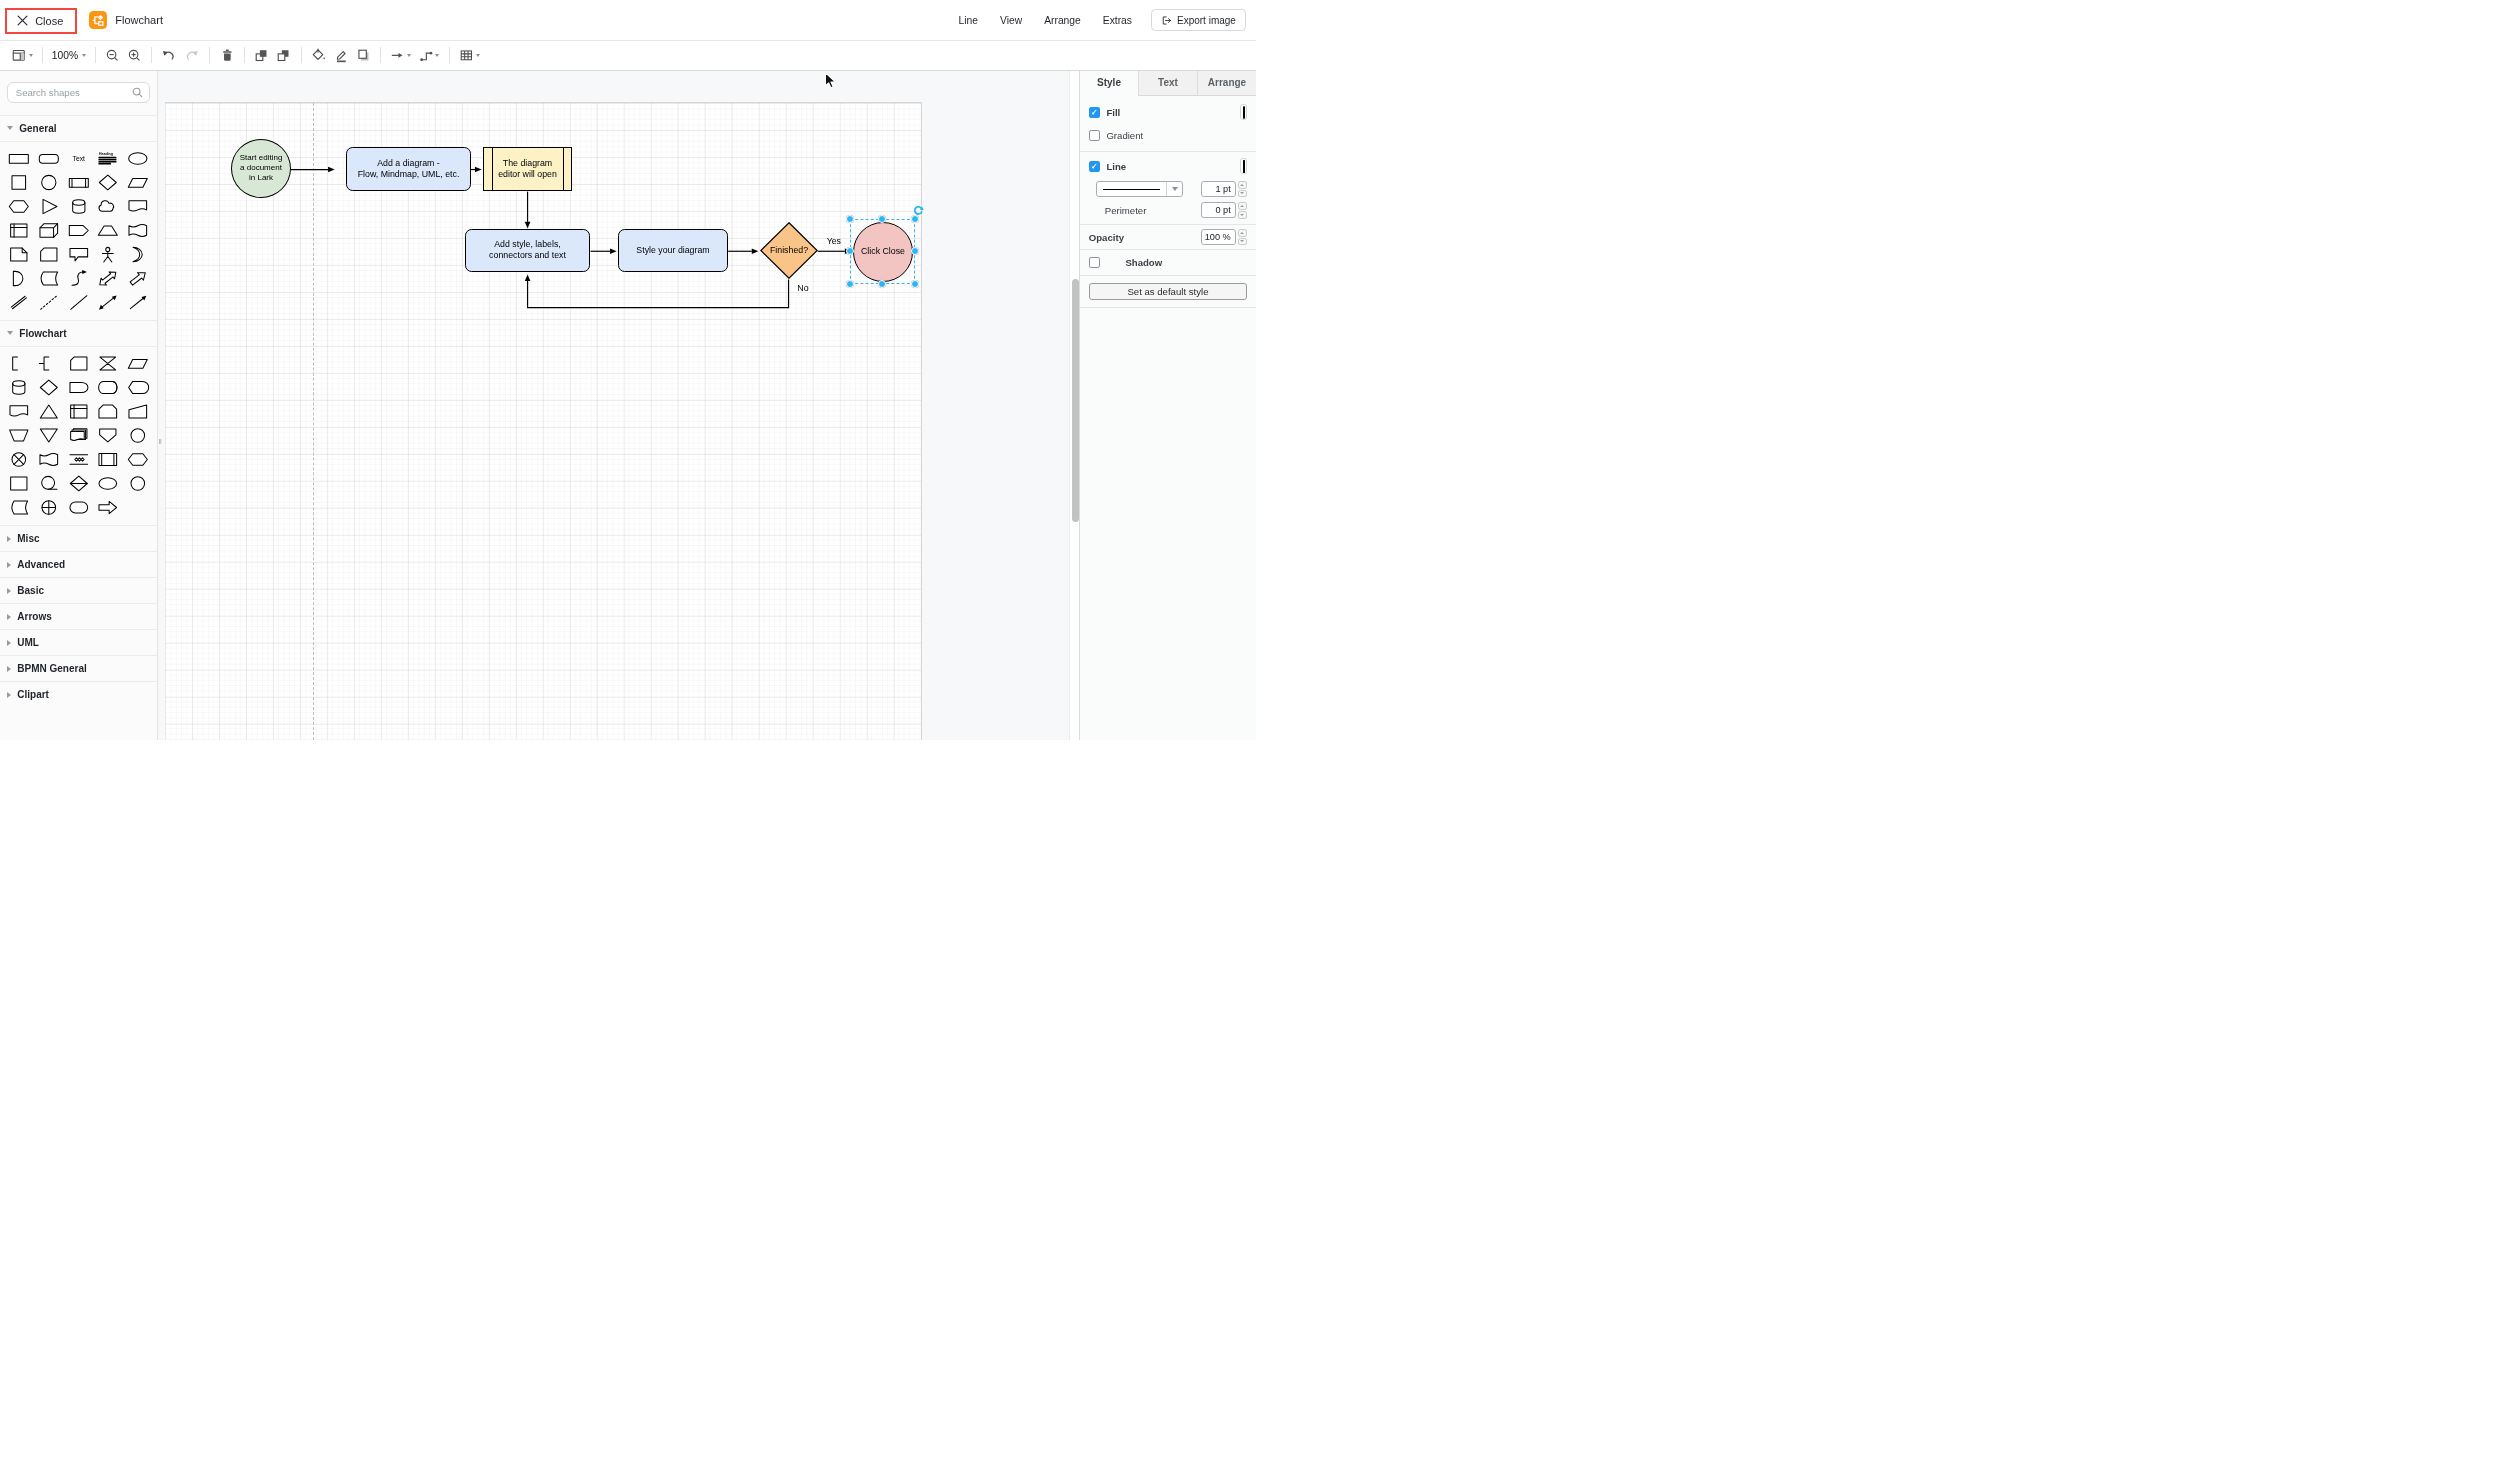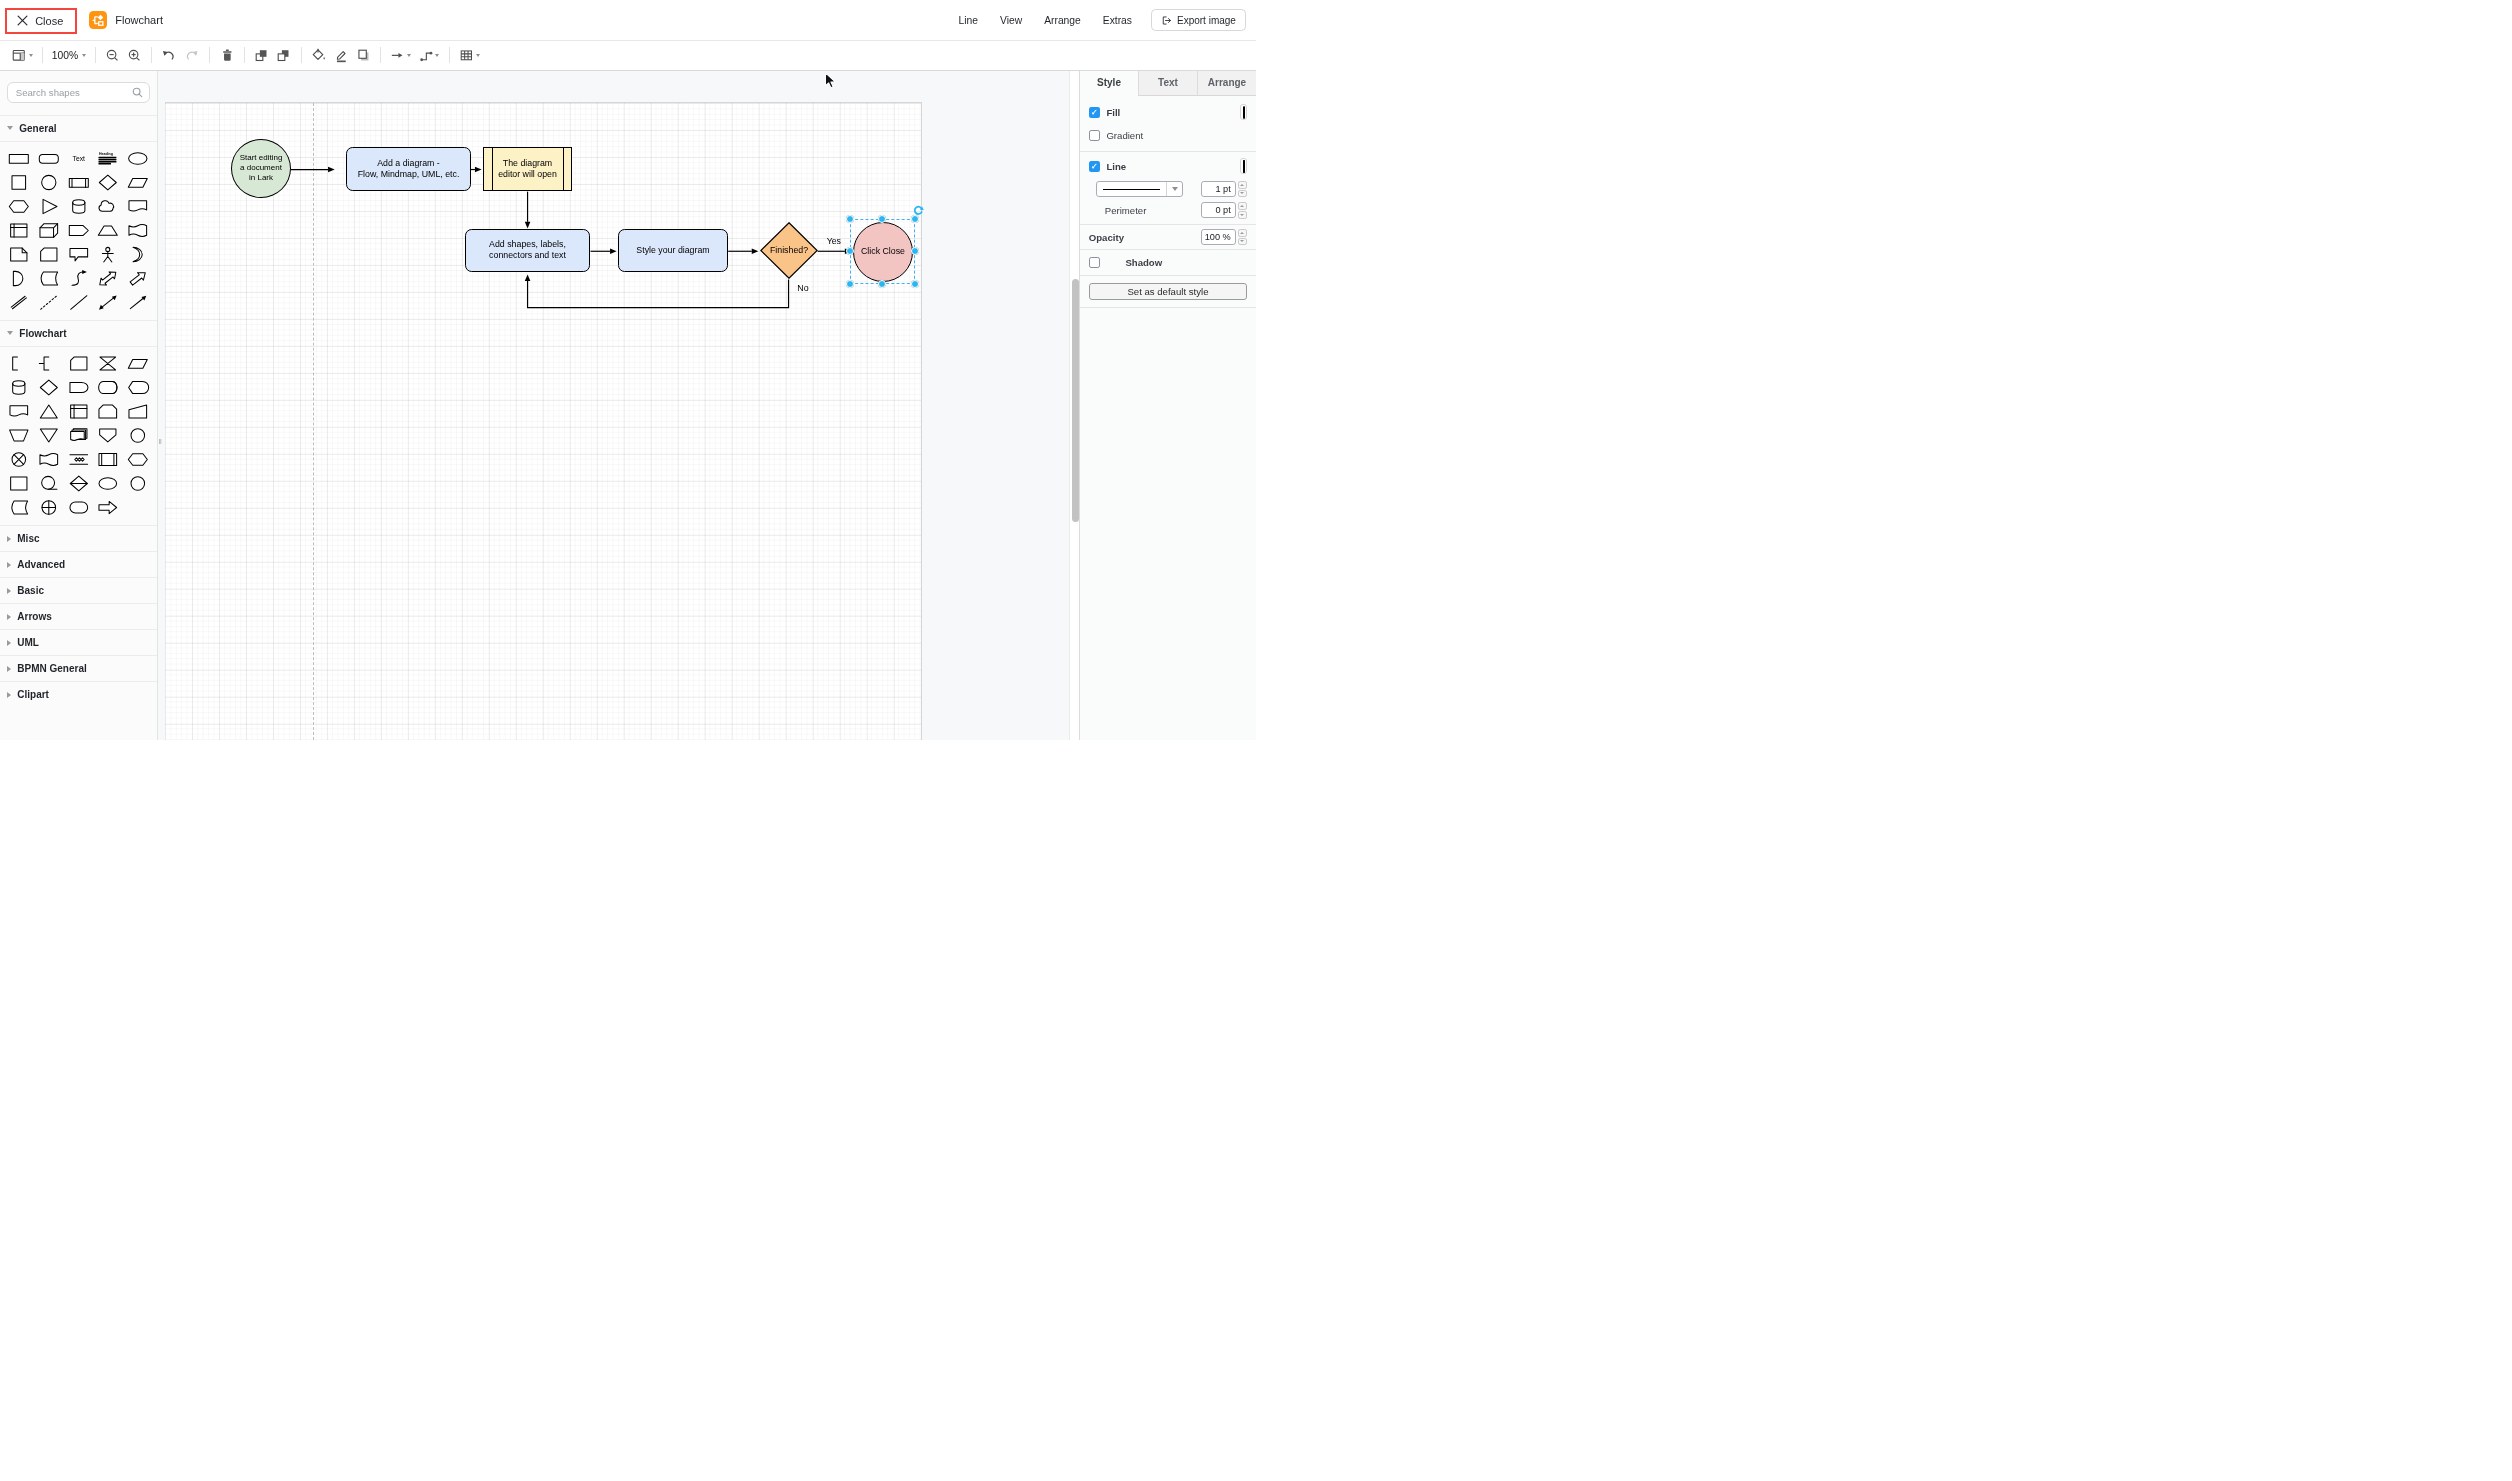--- a/index.html
+++ b/index.html
@@ -730,21 +730,21 @@
         <text x="876" y="298" class="edge-label" text-anchor="middle">No</text>
       </svg>
     <div id="nodes">
         <div class="node ellipse" style="left: 73px; top: 68px; width: 60px; height: 59px; font-size: 8px; background: rgb(215, 232, 212);">Start editing
 a document
 in Lark</div>
         <div class="node rounded" style="left: 188px; top: 76px; width: 125px; height: 44px; font-size: 8.8px; background: rgb(219, 232, 252);">Add a diagram -
 Flow, Mindmap, UML, etc.</div>
         <div class="node process" style="left: 325px; top: 76px; width: 89px; height: 44px; font-size: 8.8px; background: rgb(252, 242, 198);">The diagram
 editor will open<span class="vline" style="left: 8px;"></span><span class="vline" style="right: 7px;"></span></div>
-        <div class="node rounded" style="left: 307px; top: 158px; width: 125px; height: 43px; font-size: 8.8px; background: rgb(219, 232, 252);">Add shapes, labels,
+        <div class="node rounded" style="left: 307px; top: 158px; width: 125px; height: 43px; font-size: 8.8px; background: rgb(219, 232, 252);">Add style, labels,
 connectors and text</div>
         <div class="node rounded" style="left: 460px; top: 158px; width: 110px; height: 43px; font-size: 8.8px; background: rgb(219, 232, 252);">Style your diagram</div>
         <div class="node diamond" style="left: 602px; top: 151px; width: 58px; height: 57px; font-size: 8.8px;"><svg width="58" height="57" viewBox="0 0 79 78">
       <polygon points="39.5,1 78,39 39.5,77 1,39" fill="#fac387" stroke="#000" stroke-width="1.6"></polygon>
           </svg><span class="dlabel">Finished?</span></div>
         <div class="node circle" style="left: 695px; top: 151px; width: 60px; height: 60px; font-size: 8.8px; background: rgb(242, 197, 195);">Click Close</div>
       </div>
     <div id="sel-layer">
         <div id="selection" style="left: 692px; top: 148px; width: 65px; height: 65px;"></div>
         <div class="handle" style="left: 688px; top: 144px;"></div>

